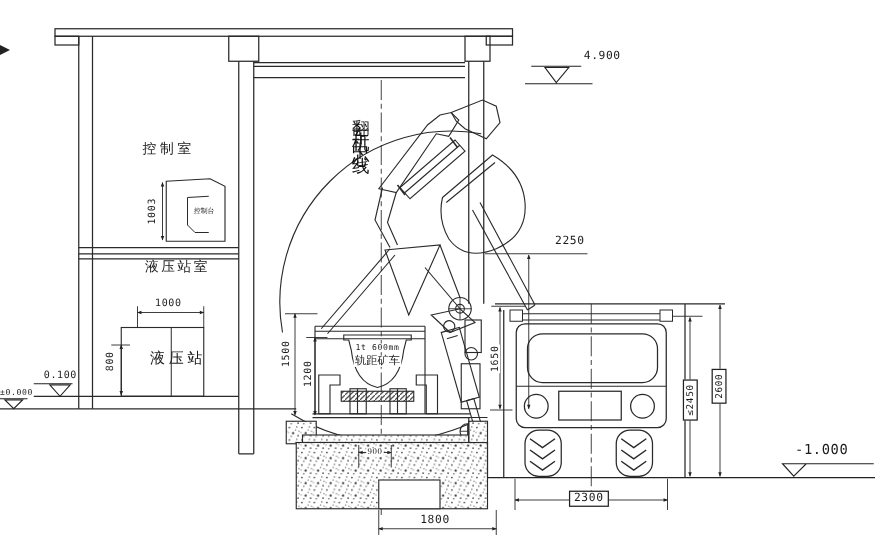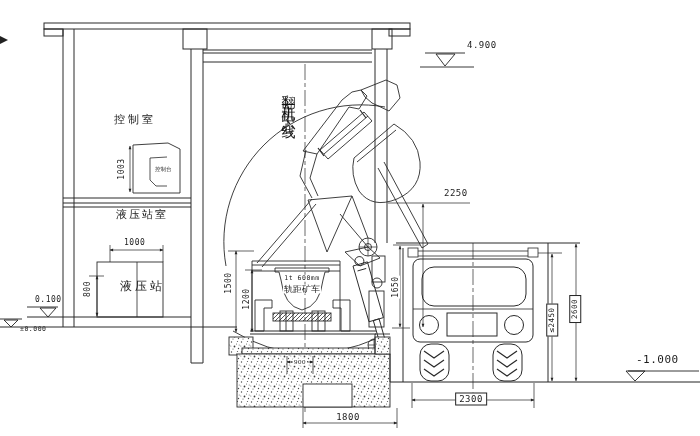--- a/index.html
+++ b/index.html
@@ -181,21 +181,21 @@
 <div class="lbl cn" style="left:114px;top:114px;font-size:11px;letter-spacing:3px;">控制室</div>
 <div class="lbl cn" style="left:155px;top:167px;font-size:5.5px;">控制台</div>
 <div class="lbl num rot" style="left:122px;top:169px;">1003</div>
 
 <div class="lbl cn" style="left:116px;top:209px;font-size:11px;letter-spacing:2px;">液压站室</div>
 <div class="lbl num" style="left:124px;top:239px;">1000</div>
 <div class="lbl cn" style="left:120px;top:280px;font-size:12px;letter-spacing:3px;text-align:right;">液压站</div>
 <div class="lbl num rot" style="left:88px;top:289px;">800</div>
 
 <div class="lbl num" style="left:35px;top:296px;">0.100</div>
-<div class="lbl num" style="left:0px;top:326px;font-size:6.5px;padding-left:20px;">±0.000</div>
+<div class="lbl num" style="left:0px;top:311px;font-size:6.5px;">±0.000</div>
 
 <div class="lbl cn vert" style="left:282px;top:84px;height:136px;">翻车机中心线</div>
 
 <div class="lbl num rot wbg" style="left:229px;top:283px;">1500</div>
 <div class="lbl num rot wbg" style="left:247px;top:299px;">1200</div>
 
 <div class="lbl num ctr wbg" style="left:302px;top:278px;font-size:6.5px;">1t 600mm</div>
 <div class="lbl cn ctr wbg" style="left:302px;top:289px;font-size:9px;">轨距矿车</div>
 
 <div class="lbl num" style="left:433px;top:41px;font-size:9px;margin-left:34px;">4.900</div>

